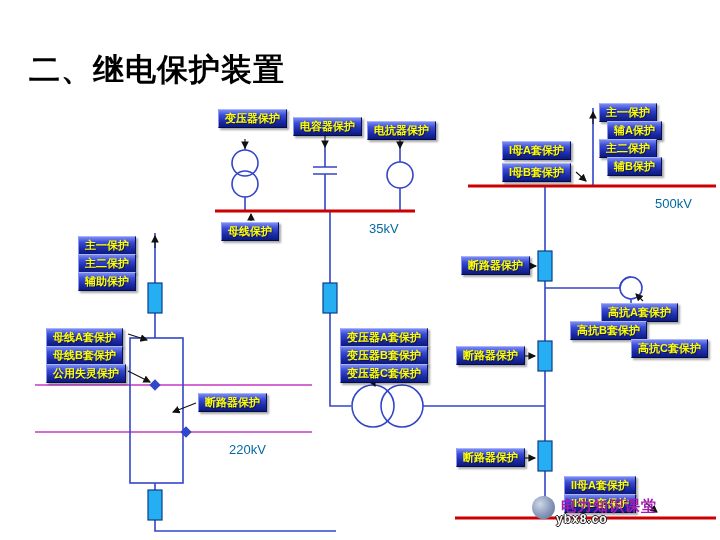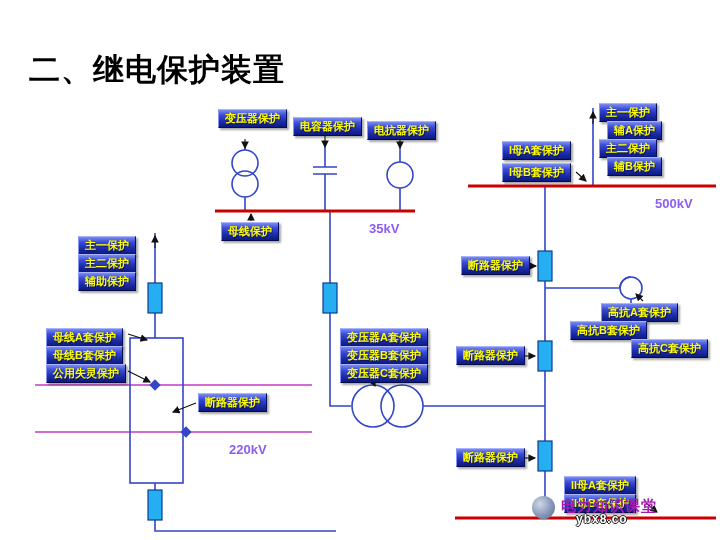--- a/index.html
+++ b/index.html
@@ -22,37 +22,36 @@
   .plabel{
     position:absolute;z-index:3;height:15px;line-height:15px;padding:1px 6px;
     background:linear-gradient(180deg,#7b8bf0 0%,#3a4cd8 30%,#1b2aa6 70%,#0d1a7e 100%);
     border-top:1px solid #aab4ff;border-left:1px solid #8895f5;
     border-right:1px solid #061058;border-bottom:1px solid #040c48;
     box-shadow:2px 2px 2px rgba(0,0,0,0.35);
     color:var(--label-yellow,#ffff00);font-size:11px;font-weight:700;white-space:nowrap;
     text-shadow:1px 1px 1px rgba(0,0,0,0.5);
   }
   .vlabel{
-    position:absolute;z-index:3;font-size:13px;font-weight:700;color:#8b5cf6;white-space:nowrap;
+    position:absolute;z-index:3;font-size:13px;font-weight:400;color:#0369a1;white-space:nowrap;
   }
   .watermark{position:absolute;z-index:4;left:532px;top:492px;width:170px;height:36px;}
   .wm-logo{
     position:absolute;left:0;top:4px;width:23px;height:23px;border-radius:50%;
     background:radial-gradient(circle at 35% 35%,#cfd8e8 0%,#8696b8 55%,#5a6a90 100%);
     filter:blur(0.6px);
   }
   .wm-brand{
     position:absolute;left:29px;top:5px;font-size:15px;font-weight:700;color:#a21caf;
     letter-spacing:1px;filter:blur(0.3px);white-space:nowrap;
   }
   .wm-handle{
     position:absolute;left:24px;top:20px;font-size:12px;font-weight:700;color:#ffffff;
     letter-spacing:1px;white-space:nowrap;
     text-shadow:-1px 0 #222,0 1px #222,1px 0 #222,0 -1px #222;
-    margin-left:20px;
   }
 </style>
 </head>
 <body>
 
 <div id="slide">
 
   <h1 class="title">二、继电保护装置</h1>
 
   <svg id="diagram-svg" width="720" height="540" viewBox="0 0 720 540" xmlns="http://www.w3.org/2000/svg">

